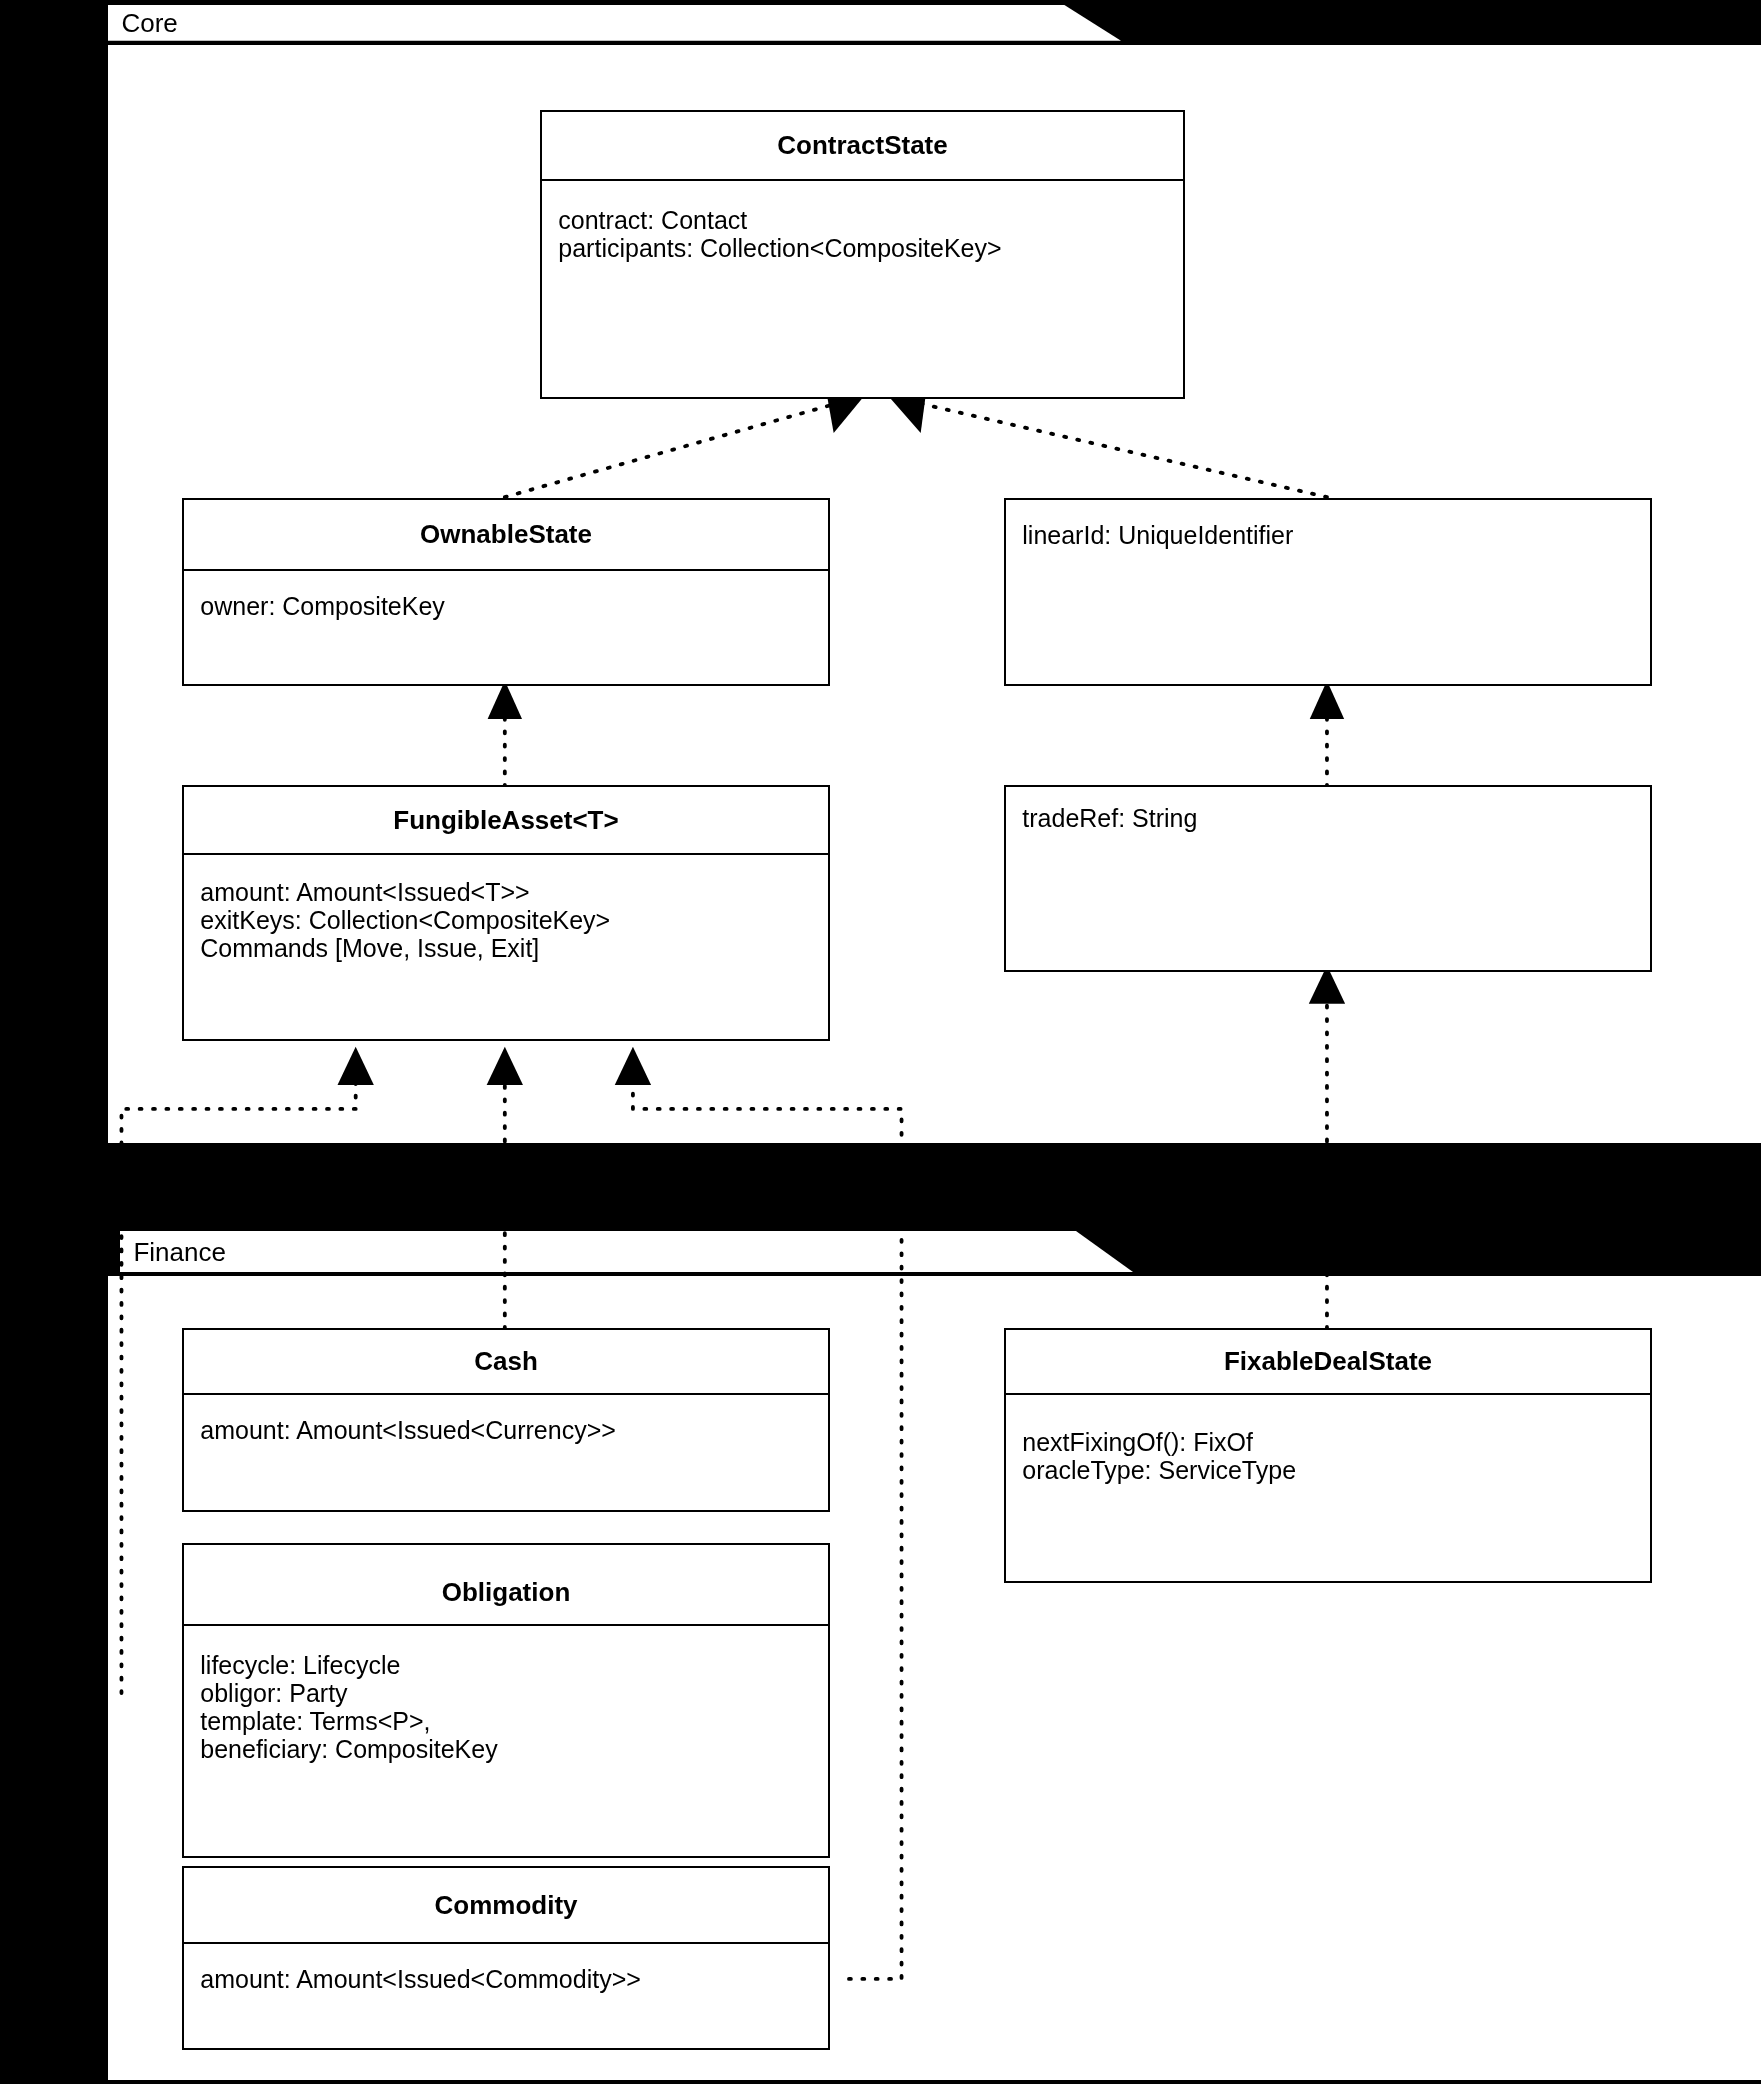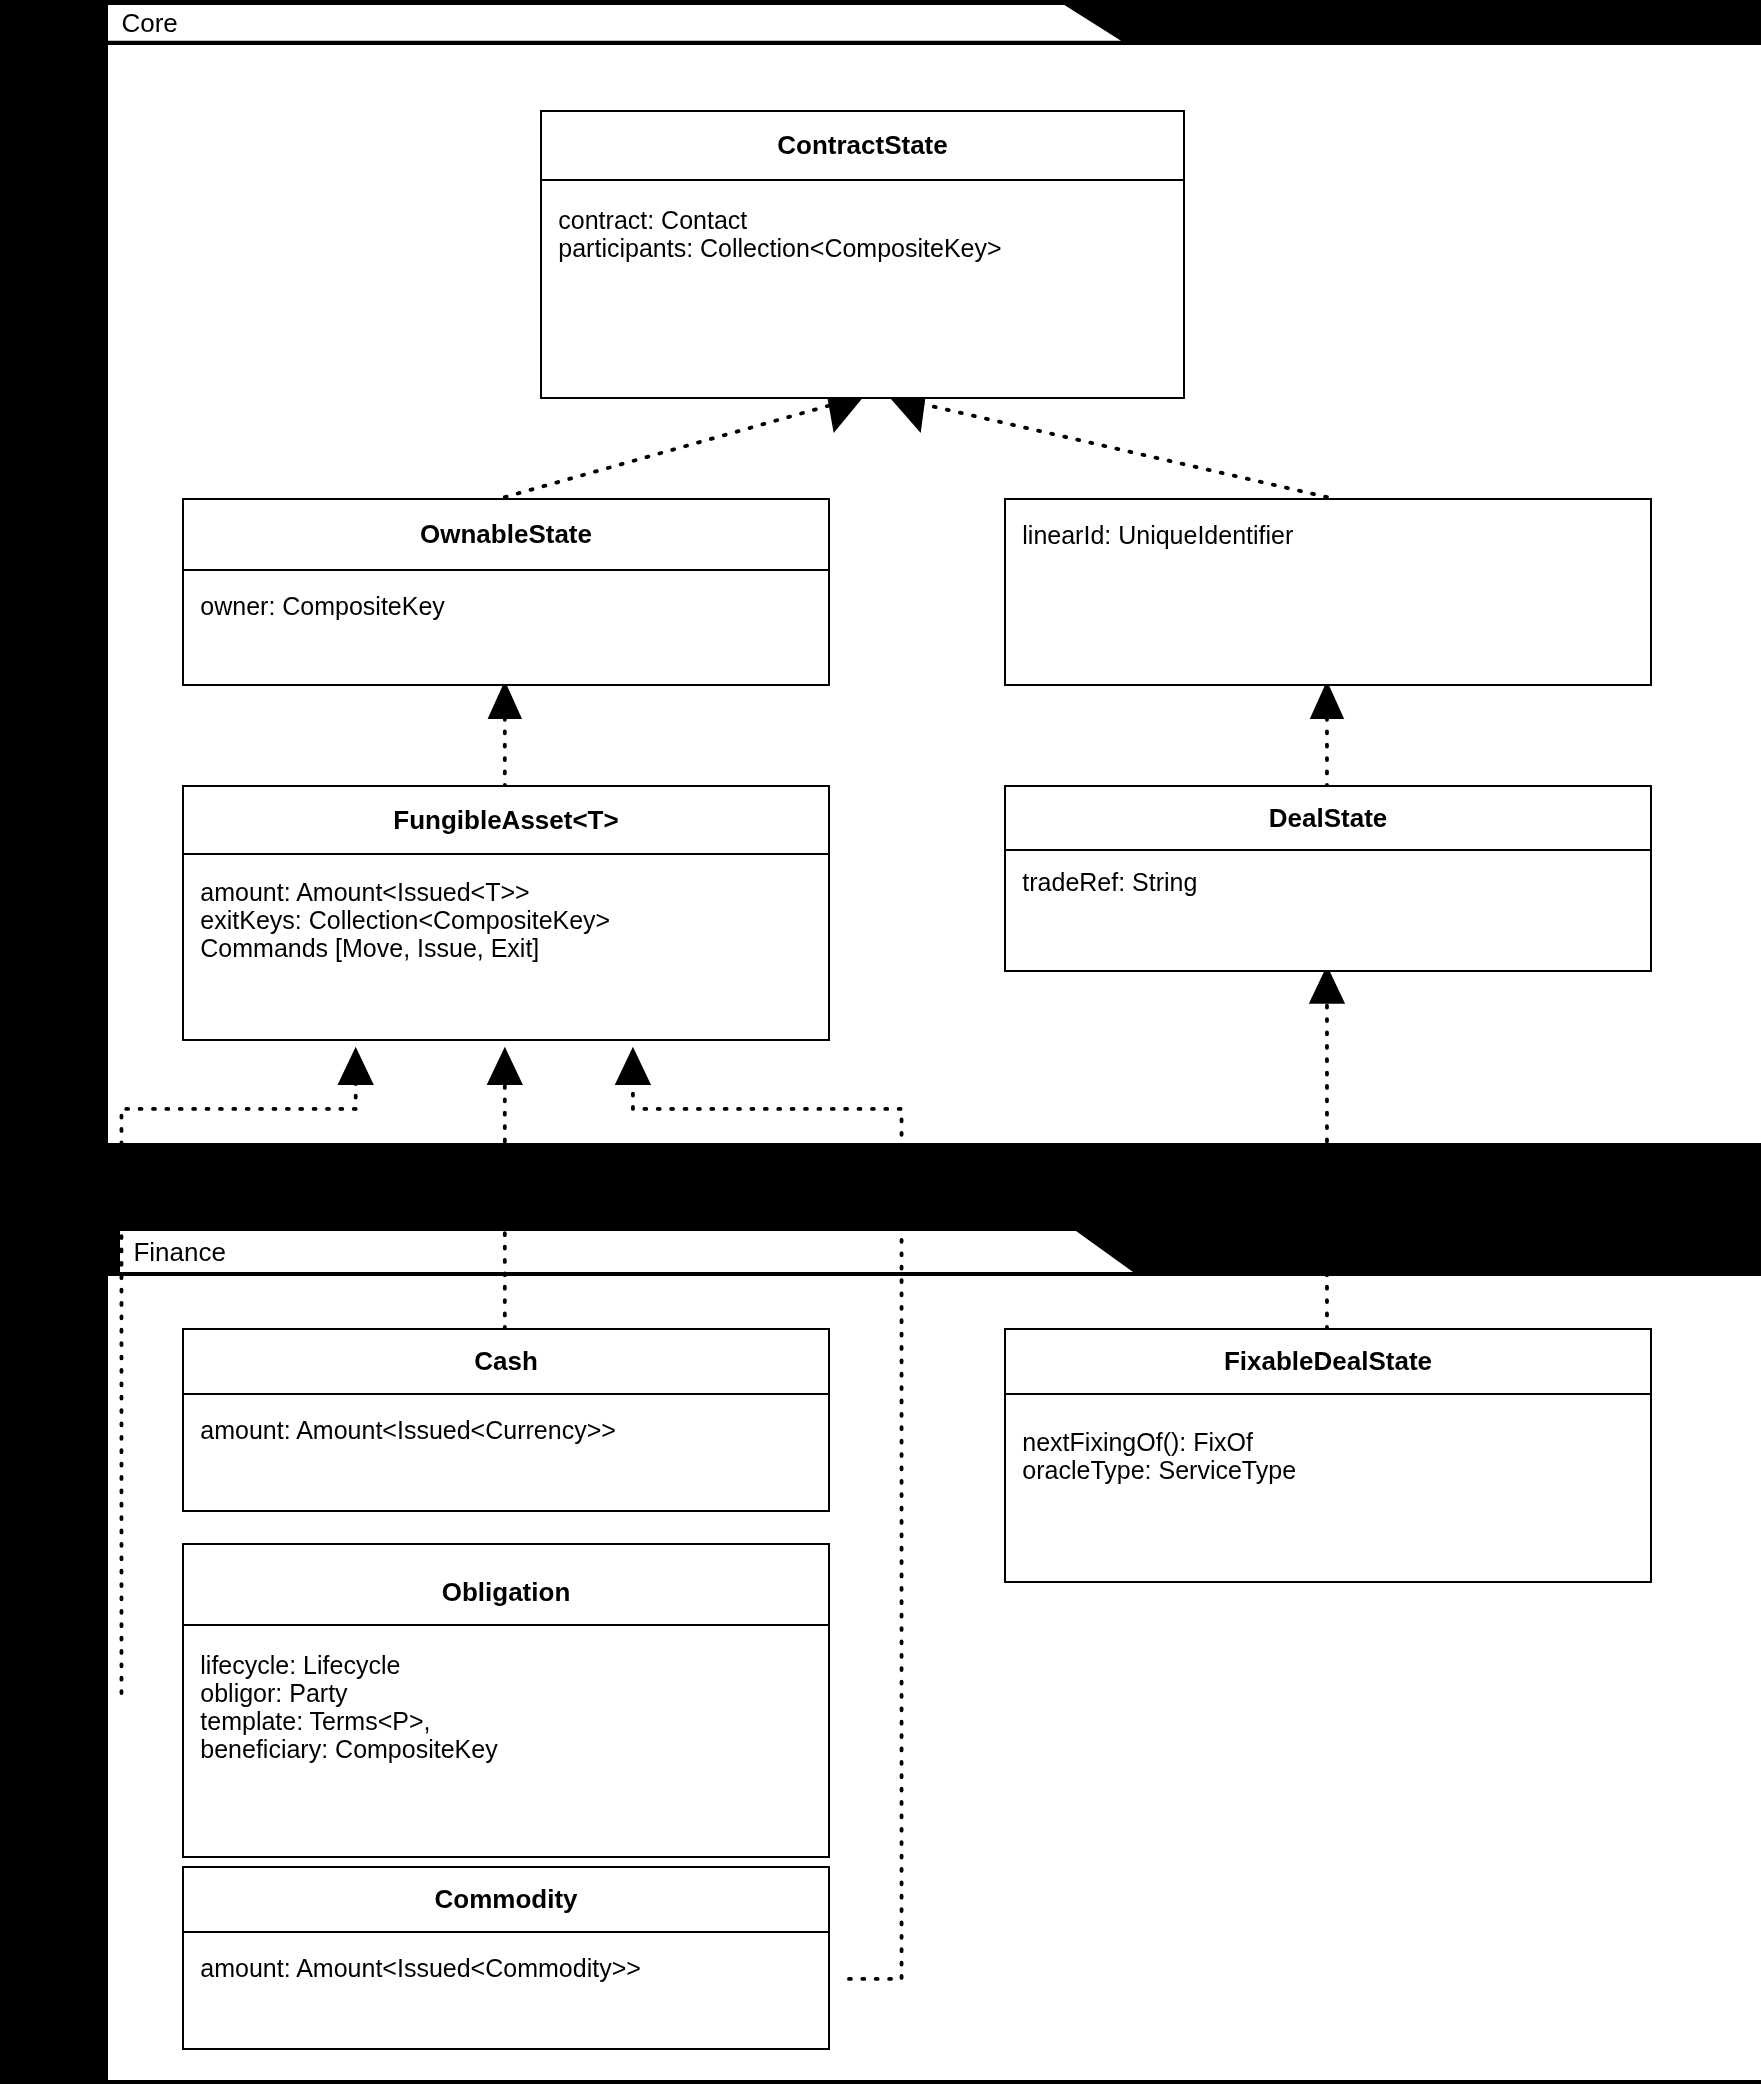--- a/index.html
+++ b/index.html
@@ -162,21 +162,20 @@
   <div class="cls" style="left:182px; top:785px; width:648px; height:256px;">
     <div class="cls-title" style="height:68px;">FungibleAsset&lt;T&gt;</div>
     <div class="cls-body" style="padding-top:23px;">
       <div class="attr">amount: Amount&lt;Issued&lt;T&gt;&gt;</div>
       <div class="attr">exitKeys: Collection&lt;CompositeKey&gt;</div>
       <div class="attr">Commands [Move, Issue, Exit]</div>
     </div>
   </div>
 
   <div class="cls" style="left:1004px; top:785px; width:648px; height:187px;">
-    <div class="cls-title" style="height:64px;">DealState</div>
     <div class="cls-body" style="padding-top:17px;">
       <div class="attr">tradeRef: String</div>
     </div>
   </div>
 
   <div class="cls" style="left:182px; top:1328px; width:648px; height:184px;">
     <div class="cls-title" style="height:65px;">Cash</div>
     <div class="cls-body" style="padding-top:21px;">
       <div class="attr">amount: Amount&lt;Issued&lt;Currency&gt;&gt;</div>
     </div>
@@ -186,21 +185,21 @@
     <div class="cls-title" style="height:65px;margin-top:16px;">Obligation</div>
     <div class="cls-body" style="padding-top:25px;">
       <div class="attr">lifecycle: Lifecycle</div>
       <div class="attr">obligor: Party</div>
       <div class="attr">template: Terms&lt;P&gt;,</div>
       <div class="attr">beneficiary: CompositeKey</div>
     </div>
   </div>
 
   <div class="cls" style="left:182px; top:1866px; width:648px; height:184px;">
-    <div class="cls-title" style="height:65px;text-align:center;">Commodity</div>
+    <div class="cls-title" style="height:76px;text-align:center;">Commodity</div>
     <div class="cls-body" style="padding-top:21px;">
       <div class="attr">amount: Amount&lt;Issued&lt;Commodity&gt;&gt;</div>
     </div>
   </div>
 
   <div class="cls" style="left:1004px; top:1328px; width:648px; height:255px;">
     <div class="cls-title" style="height:65px;">FixableDealState</div>
     <div class="cls-body" style="padding-top:32.5px;">
       <div class="attr">nextFixingOf(): FixOf</div>
       <div class="attr">oracleType: ServiceType</div>

